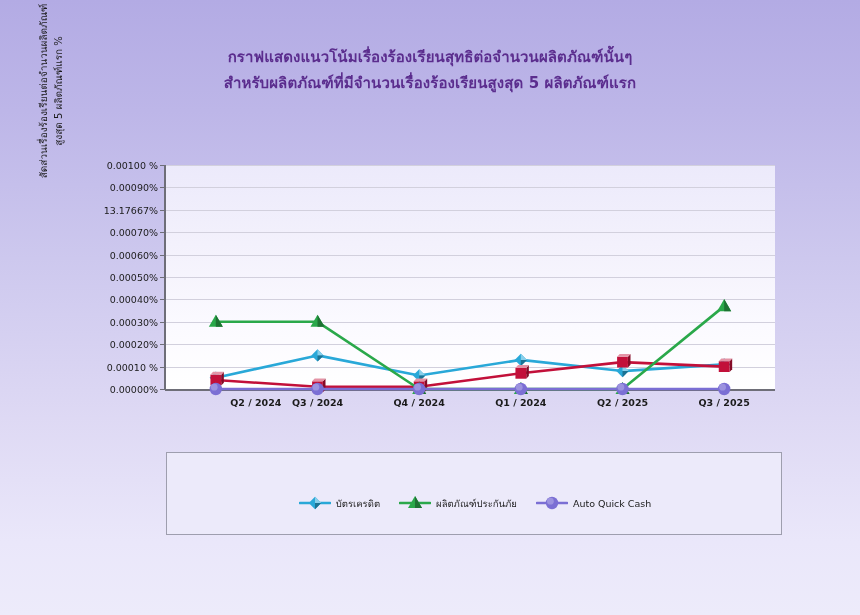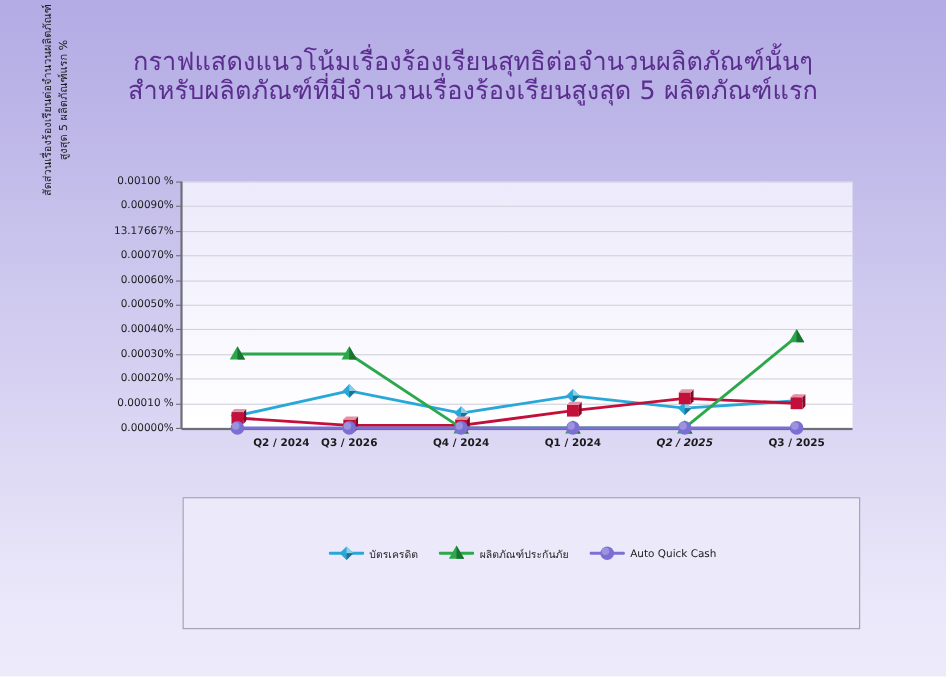--- a/index.html
+++ b/index.html
@@ -21,23 +21,23 @@
   }
 
   
   .chart-title {
     position: absolute;
     left: 0;
     top: 44px;
     width: 860px;
     text-align: center;
     color: #5b2d8e;
-    font-size: 23px;
+    font-size: 15px;
     line-height: 26px;
-    font-weight: normal;
+    font-weight: bold;
     letter-spacing: 0.1px;
   }
   .chart-title .ln {
     display: block;
     white-space: nowrap;
   }
 
   
   .y-axis-title {
     position: absolute;
@@ -134,21 +134,21 @@
     height: 224px;
     overflow: visible;
   }
 
   
   #legend-box {
     position: absolute;
     left: 166px;
     top: 452px;
     width: 616px;
-    height: 120px;
+    height: 83px;
     background: #eceafa;
     border: 1px solid #9e9eae;
     box-sizing: border-box;
   }
   #legend-row {
     position: absolute;
     left: 0;
     top: 40px;
     width: 616px;
     height: 20px;
@@ -223,27 +223,27 @@
         <div class="ytick-label" style="top: 22.4px;">0.00090%</div>
         <div class="ytick-mark" style="top: 0px;"></div>
         <div class="ytick-label" style="top: 0px;">0.00100 %</div>
       </div>
     <div class="axis-line-y"></div>
     <div class="axis-line-x" id="x-axis-line" style="top: 224px;"></div>
     <div id="xtick-layer">
         <div class="xtick-mark" style="left: 50.8333px;"></div>
         <div class="xtick-label" style="left: 50.8333px; margin-left: 40px;">Q2 / 2024</div>
         <div class="xtick-mark" style="left: 152.5px;"></div>
-        <div class="xtick-label" style="left: 152.5px;">Q3 / 2026</div>
+        <div class="xtick-label" style="left: 152.5px;">Q3 / 2024</div>
         <div class="xtick-mark" style="left: 254.167px;"></div>
         <div class="xtick-label" style="left: 254.167px;">Q4 / 2024</div>
         <div class="xtick-mark" style="left: 355.833px;"></div>
         <div class="xtick-label" style="left: 355.833px;">Q1 / 2024</div>
         <div class="xtick-mark" style="left: 457.5px;"></div>
-        <div class="xtick-label" style="left: 457.5px; font-style: italic;">Q2 / 2025</div>
+        <div class="xtick-label" style="left: 457.5px;">Q2 / 2025</div>
         <div class="xtick-mark" style="left: 559.167px;"></div>
         <div class="xtick-label" style="left: 559.167px;">Q3 / 2025</div>
       </div>
     <svg class="series-layer" id="series-layer" viewBox="0 0 610 224" preserveAspectRatio="none">
         <g>
           <polyline points="50.83,212.80 152.50,190.40 254.17,210.56 355.83,194.88 457.50,206.08 559.17,199.36" fill="none" stroke="#29a8d8" stroke-width="2.6" stroke-linejoin="round" stroke-linecap="round"></polyline>
           <g>
             <polygon points="50.83333333333333,206.60000000000002 57.03333333333333,212.8 50.83333333333333,219 44.633333333333326,212.8" fill="#29a8d8"></polygon>
             <polygon points="50.83333333333333,206.60000000000002 57.03333333333333,212.8 50.83333333333333,212.8" fill="rgb(137,207,234)"></polygon>
             <polygon points="50.83333333333333,212.8 57.03333333333333,212.8 50.83333333333333,219" fill="rgb(28,114,147)"></polygon>

